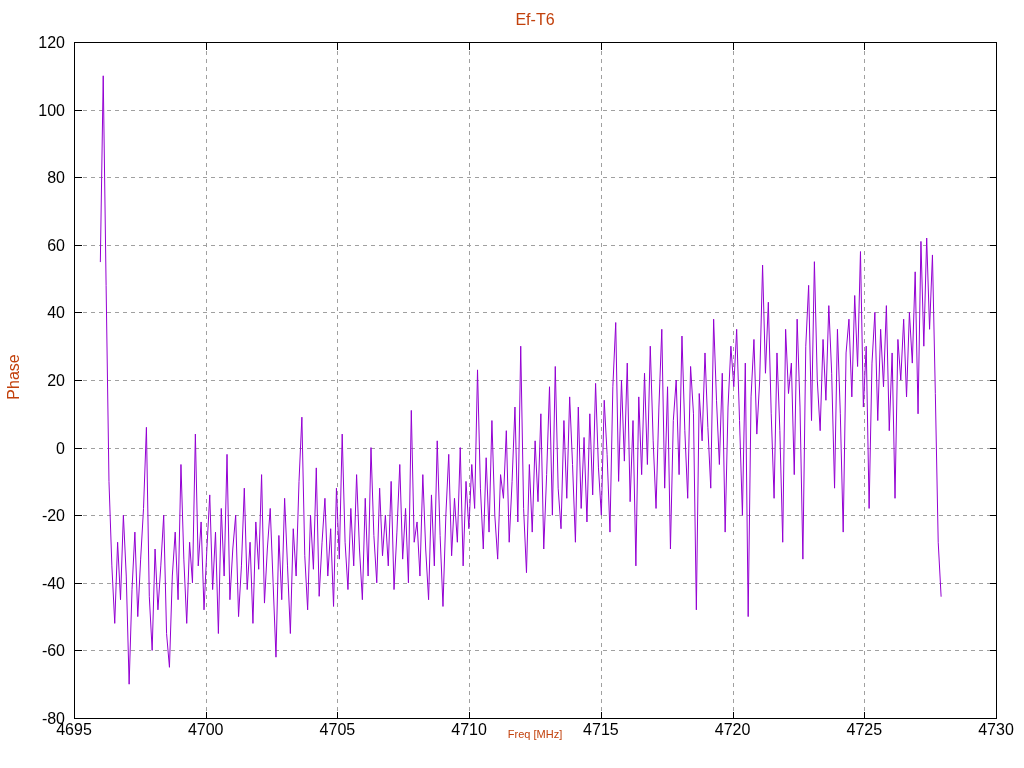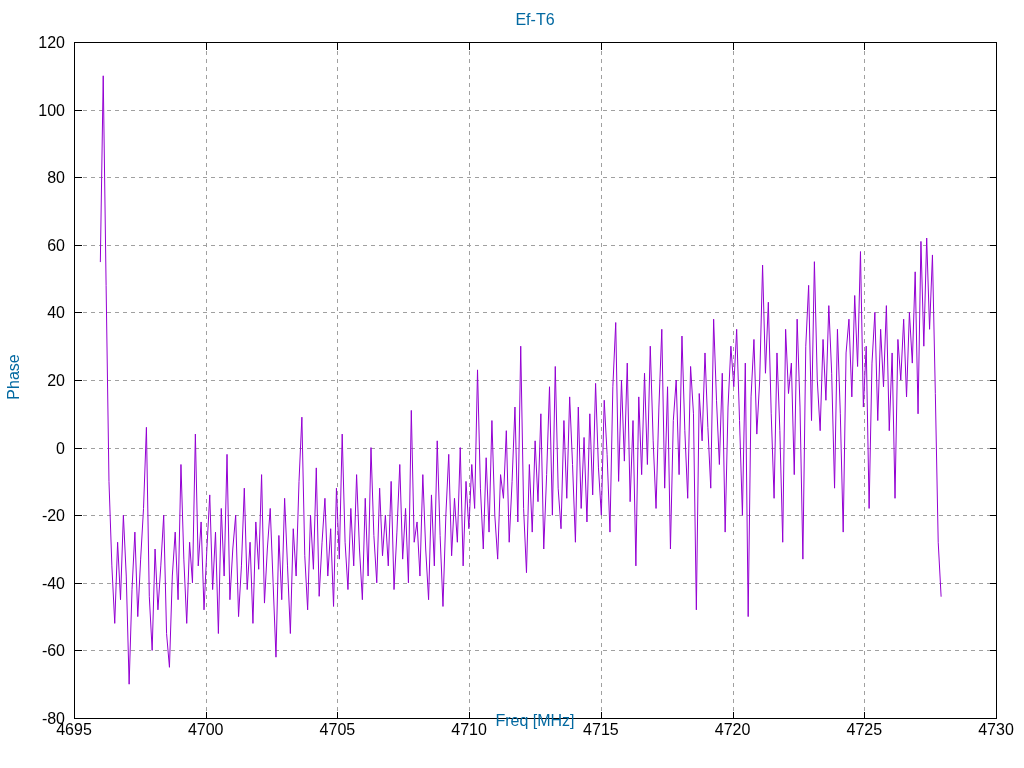--- a/index.html
+++ b/index.html
@@ -2,37 +2,37 @@
 <html><head>
 <meta charset="utf-8">
 <style>
   html, body { margin: 0; padding: 0; background: #ffffff; }
   .page {
     position: relative;
     width: 1024px;
     height: 768px;
     background: #ffffff;
     font-family: "Liberation Sans", "DejaVu Sans", sans-serif;
-    color: #0369a1;
+    color: #c2410c;
     overflow: hidden;
   }
   .chart-title {
     position: absolute;
     top: 11px;
     left: 535px;
     transform: translateX(-50%);
     font-size: 16px;
     white-space: nowrap;
   }
   .x-label {
     position: absolute;
-    top: 712px;
+    top: 728px;
     left: 535px;
     transform: translateX(-50%);
-    font-size: 16px;
+    font-size: 11px;
     white-space: nowrap;
   }
   .y-label {
     position: absolute;
     left: -36px;
     top: 367px;
     width: 100px;
     height: 20px;
     line-height: 20px;
     text-align: center;

